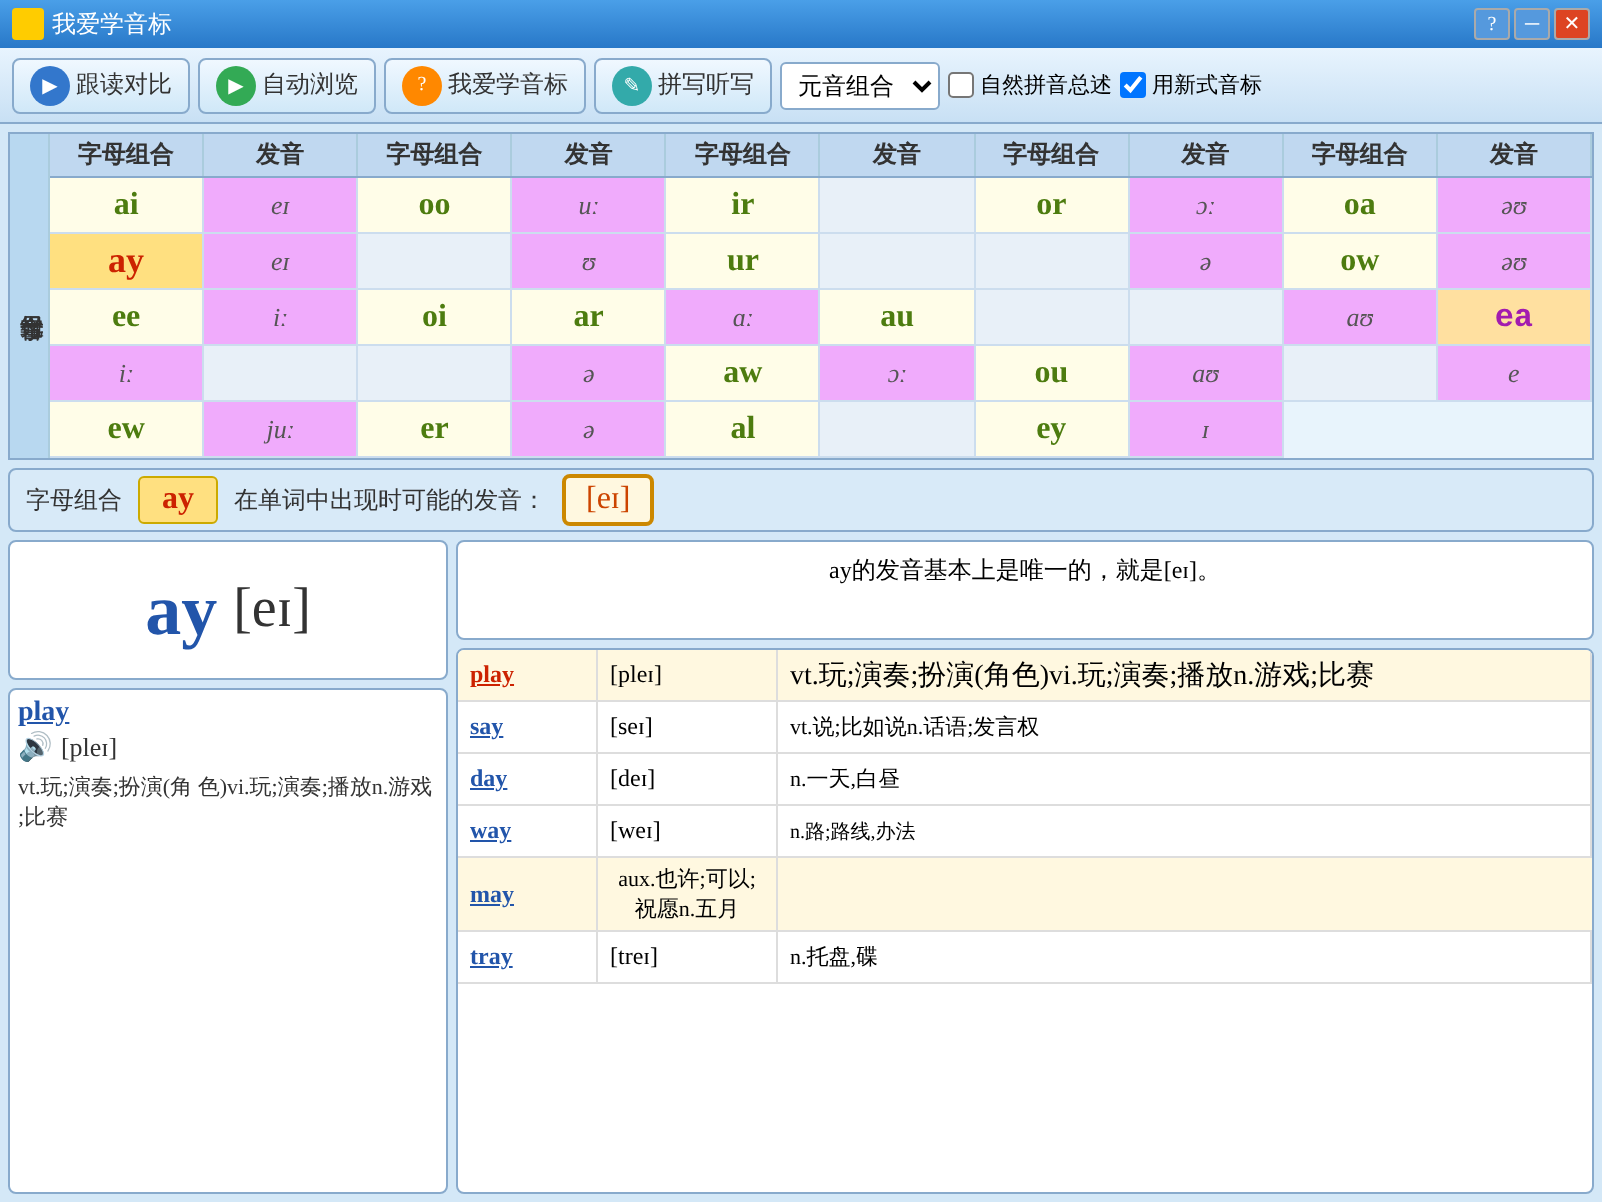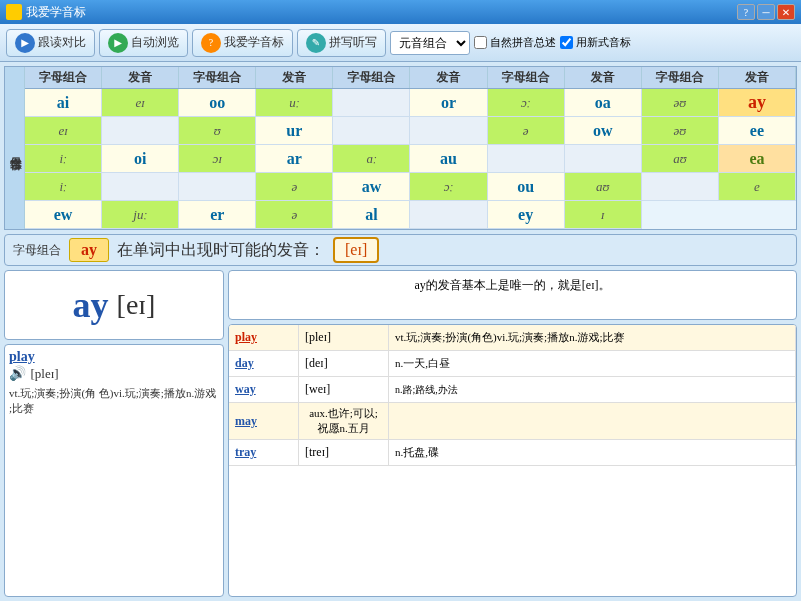--- a/index.html
+++ b/index.html
@@ -122,23 +122,23 @@
       border-bottom: 1px solid #ccddee;
       text-align: center;
       padding: 2px 2px;
       min-height: 28px;
       display: flex;
       align-items: center;
       justify-content: center;
       font-size: 13px;
       background: #f0f8ff;
     }
-    .cell.letter { font-size: 16px; font-weight: bold; color: #0369a1; background: #fffde8; }
-    .cell.letter.highlighted { background: #ffe0a0; color: #4d7c0f; }
-    .cell.phonetic { font-size: 13px; color: #555; background: #bef264; font-style: italic; }
+    .cell.letter { font-size: 16px; font-weight: bold; color: #4d7c0f; background: #fffde8; }
+    .cell.letter.highlighted { background: #ffe0a0; color: #a21caf; font-family: Liberation Mono, monospace; }
+    .cell.phonetic { font-size: 13px; color: #555; background: #f0abfc; font-style: italic; }
     .cell.empty { background: #e8f0f8; }
     .cell.selected { background: #ffe080; color: #cc2200; font-weight: bold; font-size: 18px; }
 
     
     #bottom {
       display: flex;
       flex-direction: column;
       flex: 1;
       margin: 0 4px 4px 4px;
       gap: 4px;
@@ -160,21 +160,21 @@
       background: #ffe080;
       color: #cc2200;
       font-size: 16px;
       font-weight: bold;
       padding: 2px 8px;
       border: 1px solid #ccaa00;
       border-radius: 3px;
       min-width: 40px;
       text-align: center;
     }
-    .phoneme-desc { font-size: 16px; color: #333; }
+    .phoneme-desc { font-size: 12px; color: #333; }
     .phoneme-pronunciation {
       background: #fff8e0;
       border: 2px solid #cc8800;
       color: #cc4400;
       font-size: 16px;
       padding: 2px 10px;
       border-radius: 4px;
     }
 
     
@@ -316,39 +316,39 @@
         <div class="th">字母组合</div>
         <div class="th">发音</div>
         <div class="th">字母组合</div>
         <div class="th">发音</div>
       </div>
       <div class="table-body" id="table-body">
       <div class="cell letter">ai</div>
           <div class="cell phonetic">eɪ</div>
           <div class="cell letter">oo</div>
           <div class="cell phonetic">uː</div>
+          <div class="cell letter">ir</div>
           <div class="cell empty"></div>
           <div class="cell letter">or</div>
           <div class="cell phonetic">ɔː</div>
           <div class="cell letter">oa</div>
           <div class="cell phonetic">əʊ</div>
           <div class="cell letter selected">ay</div>
           <div class="cell phonetic">eɪ</div>
           <div class="cell empty"></div>
           <div class="cell phonetic">ʊ</div>
           <div class="cell letter">ur</div>
           <div class="cell empty"></div>
           <div class="cell empty"></div>
           <div class="cell phonetic">ə</div>
           <div class="cell letter">ow</div>
           <div class="cell phonetic">əʊ</div>
           <div class="cell letter">ee</div>
           <div class="cell phonetic">iː</div>
           <div class="cell letter">oi</div>
-          <div class="cell phonetic">ɔɪ</div>
           <div class="cell letter">ar</div>
           <div class="cell phonetic">ɑː</div>
           <div class="cell letter">au</div>
           <div class="cell empty"></div>
           <div class="cell empty"></div>
           <div class="cell phonetic">aʊ</div>
           <div class="cell letter highlighted">ea</div>
           <div class="cell phonetic">iː</div>
           <div class="cell empty"></div>
           <div class="cell empty"></div>
@@ -401,21 +401,26 @@
 
       <div id="right-panel">
         <div id="description-panel">
           <span>ay的发音基本上是唯一的，就是[eɪ]。</span>
         </div>
         <div id="word-table" style="margin-top:4px;">
           <div id="word-table-body">
               <div class="wt-row highlight">
                 <div class="wt-cell word-cell red">play</div>
                 <div class="wt-cell">[pleɪ]</div>
-                <div class="wt-cell" style="font-size: 11px;">vt.玩;演奏;扮演(角色)vi.玩;演奏;播放n.游戏;比赛</div>
+                <div class="wt-cell" style="font-size: 14px;">vt.玩;演奏;扮演(角色)vi.玩;演奏;播放n.游戏;比赛</div>
+              </div>
+              <div class="wt-row">
+                <div class="wt-cell word-cell">say</div>
+                <div class="wt-cell">[seɪ]</div>
+                <div class="wt-cell" style="font-size: 11px;">vt.说;比如说n.话语;发言权</div>
               </div>
               <div class="wt-row">
                 <div class="wt-cell word-cell">day</div>
                 <div class="wt-cell">[deɪ]</div>
                 <div class="wt-cell" style="font-size: 11px;">n.一天,白昼</div>
               </div>
               <div class="wt-row">
                 <div class="wt-cell word-cell">way</div>
                 <div class="wt-cell">[weɪ]</div>
                 <div class="wt-cell" style="font-size: 10px;">n.路;路线,办法</div>

